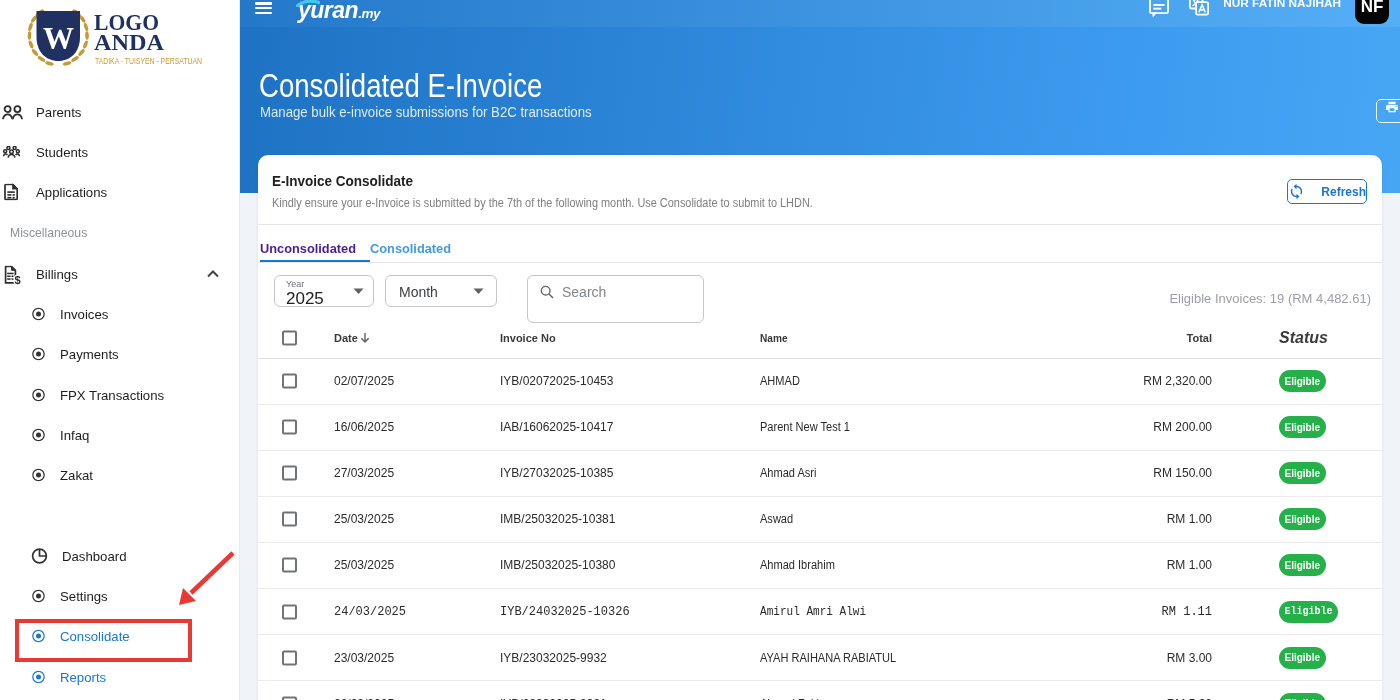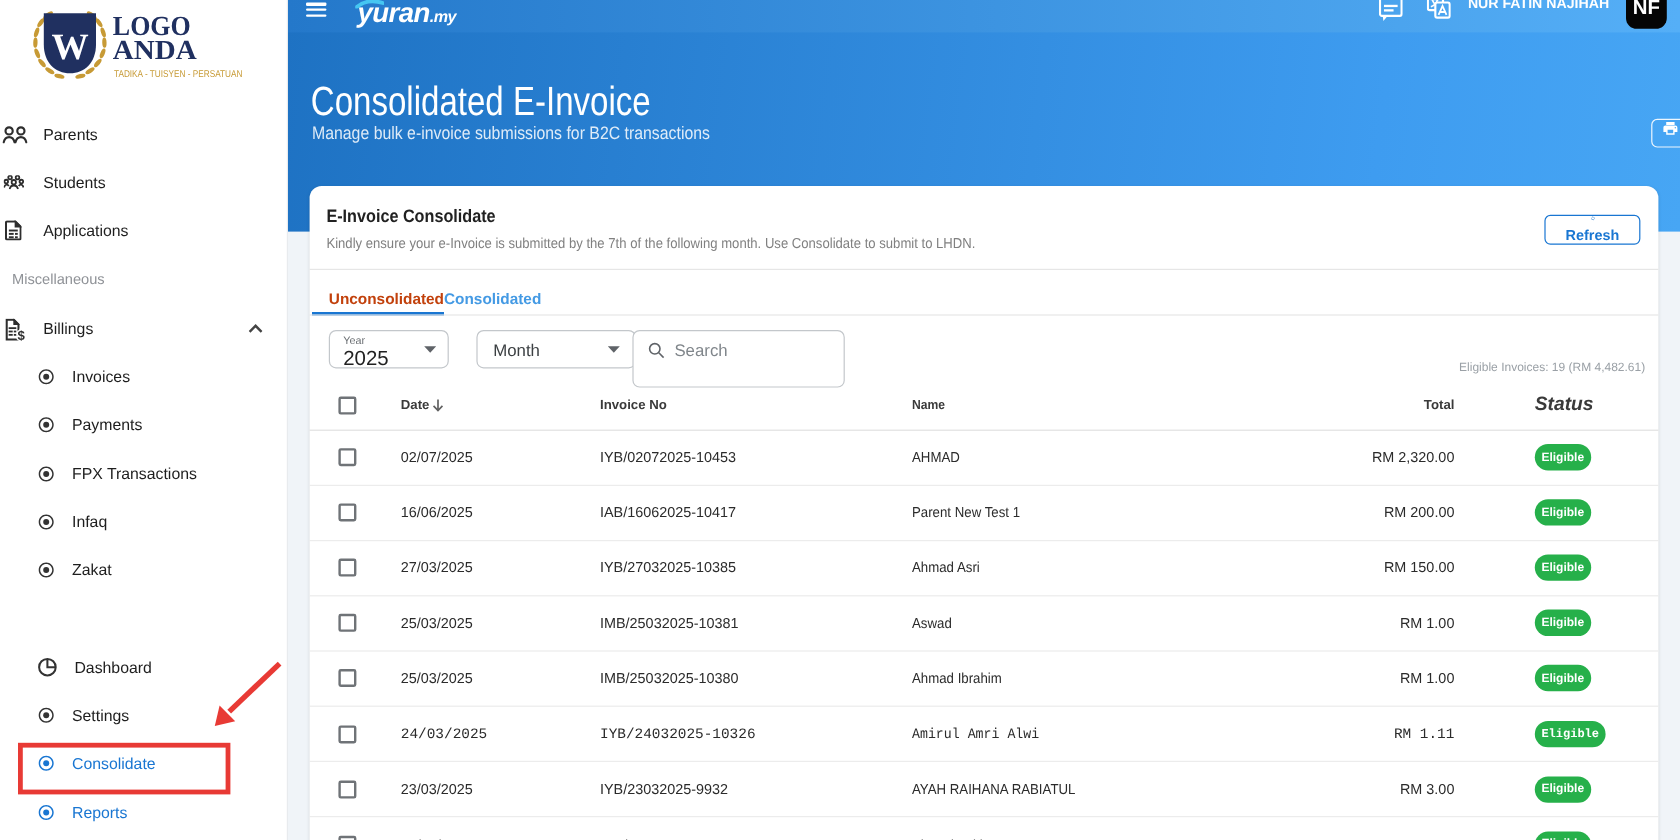--- a/index.html
+++ b/index.html
@@ -27,29 +27,29 @@
 .mi .txt { position:absolute; left:36px; top:50%; transform:translateY(-50%); font-size:13.2px; color:#1e1e1e; }
 .mi .stxt { position:absolute; left:60px; top:50%; transform:translateY(-50%); font-size:13.2px; color:#1e1e1e; }
 .mi .chev { position:absolute; right:21px; top:50%; transform:translateY(-50%); }
 .blue-txt { color:#1976d2 !important; }
 .seclabel { position:absolute; left:10px; font-size:12.2px; color:#8f9297; }
 
 
 .card { position:absolute; left:258px; top:155px; width:1124px; height:560px; background:#fff; border-radius:10px; box-shadow:0 1px 3px rgba(0,0,0,0.1); z-index:2; }
 .cardtitle { position:absolute; left:14px; top:17px; font-size:15px; font-weight:bold; color:#212121; transform:scaleX(0.9); transform-origin:left; }
 .cardsub { position:absolute; left:14px; top:41px; font-size:12px; color:#808080; transform:scaleX(0.91); transform-origin:left; }
-.refreshbtn { position:absolute; left:1029px; top:24px; width:80px; height:25px; border:1px solid #1976d2; border-radius:5px; color:#1976d2; font-size:12px; font-weight:bold; display:flex; align-items:center; justify-content:space-between; gap:5px; background:#fff;flex-direction:column; }
+.refreshbtn { position:absolute; left:1029px; top:24px; width:80px; height:25px; border:1px solid #1976d2; border-radius:5px; color:#1976d2; font-size:12px; font-weight:bold; display:flex; align-items:center; justify-content:space-between; gap:5px; background:#fff; }
 .div1 { position:absolute; left:0; top:69px; width:1124px; height:1px; background:#e6e6e6; }
-.tab1 { position:absolute; left:2px; top:0; width:110px; text-align:right; font-size:12.8px; font-weight:bold; color:#c2410c; padding-top:9px; }
+.tab1 { position:absolute; left:2px; top:0; width:110px; text-align:left; font-size:12.8px; font-weight:bold; color:#4c1d95; padding-top:9px; }
 .tab2 { position:absolute; left:112px; top:0; width:110px; text-align:left; font-size:12.8px; font-weight:bold; color:#449ae4; padding-top:9px; }
 .tabind { position:absolute; left:2px; top:104.8px; width:110px; height:3px; background:#1976d2; }
 .div2 { position:absolute; left:0; top:107px; width:1124px; height:1px; background:#e6e6e6; }
 
 .selbox { position:absolute; top:120px; border:1px solid #c3c7cb; border-radius:6px; background:#fff; }
-.eliginfo { position:absolute; right:11px; top:146px; font-size:10px; color:#9aa0a6; }
+.eliginfo { position:absolute; right:11px; top:136px; font-size:13px; color:#9aa0a6; }
 .trow { position:absolute; left:0; width:1124px; height:46.1px; border-bottom:1px solid #ececec; }
 .cbx { position:absolute; left:24px; top:50%; transform:translateY(-50%); width:15px; height:15px; border:2px solid #6f7377; border-radius:2px; }
 .c-date { position:absolute; left:76px; top:50%; transform:translateY(-50%); font-size:12px; color:#2b2b2b; }
 .c-inv  { position:absolute; left:242px; top:50%; transform:translateY(-50%); font-size:12px; color:#2b2b2b; }
 .c-name { position:absolute; left:502px; top:50%; transform:translateY(-50%) scaleX(0.92); transform-origin:left center; font-size:12px; color:#2b2b2b; }
 .c-tot  { position:absolute; left:794px; width:160px; text-align:right; top:50%; transform:translateY(-50%); font-size:12px; color:#2b2b2b; }
 .c-stat { position:absolute; left:1021px; top:50%; transform:translateY(-50%); }
 .hd { font-weight:bold; font-size:11px; color:#3a3a3a; }
 .pill { display:inline-block; background:#26b04a; color:#fff; font-size:10px; font-weight:bold; border-radius:11px; padding:4.5px 5.5px; line-height:13px; }
 
@@ -114,21 +114,21 @@
   <div class="tabind"></div>
   <div class="div2"></div>
 
   <div class="selbox" style="left:16px; width:100px; height:32px;">
     <div style="position:absolute; left:11px; top:3px; font-size:9px; color:#6d7175;">Year</div>
     <div style="position:absolute; left:11px; top:13px; font-size:17px; color:#212121;">2025</div>
     <svg style="position:absolute; right:9px; top:12px;" width="11" height="7" viewBox="0 0 11 7">
         <path d="M0.5 0.5 L5.5 6 L10.5 0.5 Z" fill="#5f6368"></path>
       </svg>
   </div>
-  <div class="selbox" style="left:139px; width:133px; height:32px;">
+  <div class="selbox" style="left:127px; width:112px; height:32px;">
     <div style="position:absolute; left:13px; top:8px; font-size:14px; color:#3c4043;">Month</div>
     <svg style="position:absolute; right:12px; top:12px;" width="11" height="7" viewBox="0 0 11 7">
         <path d="M0.5 0.5 L5.5 6 L10.5 0.5 Z" fill="#5f6368"></path>
       </svg>
   </div>
   <div class="selbox" style="left:269px; width:177px; height:48px;">
     <svg style="position:absolute; left:11px; top:8px;" width="16" height="16" viewBox="0 0 24 24" fill="none" stroke="#5f6368" stroke-width="2">
         <circle cx="10" cy="10" r="6.5"></circle>
         <path d="M15 15 L21 21"></path>
       </svg>

